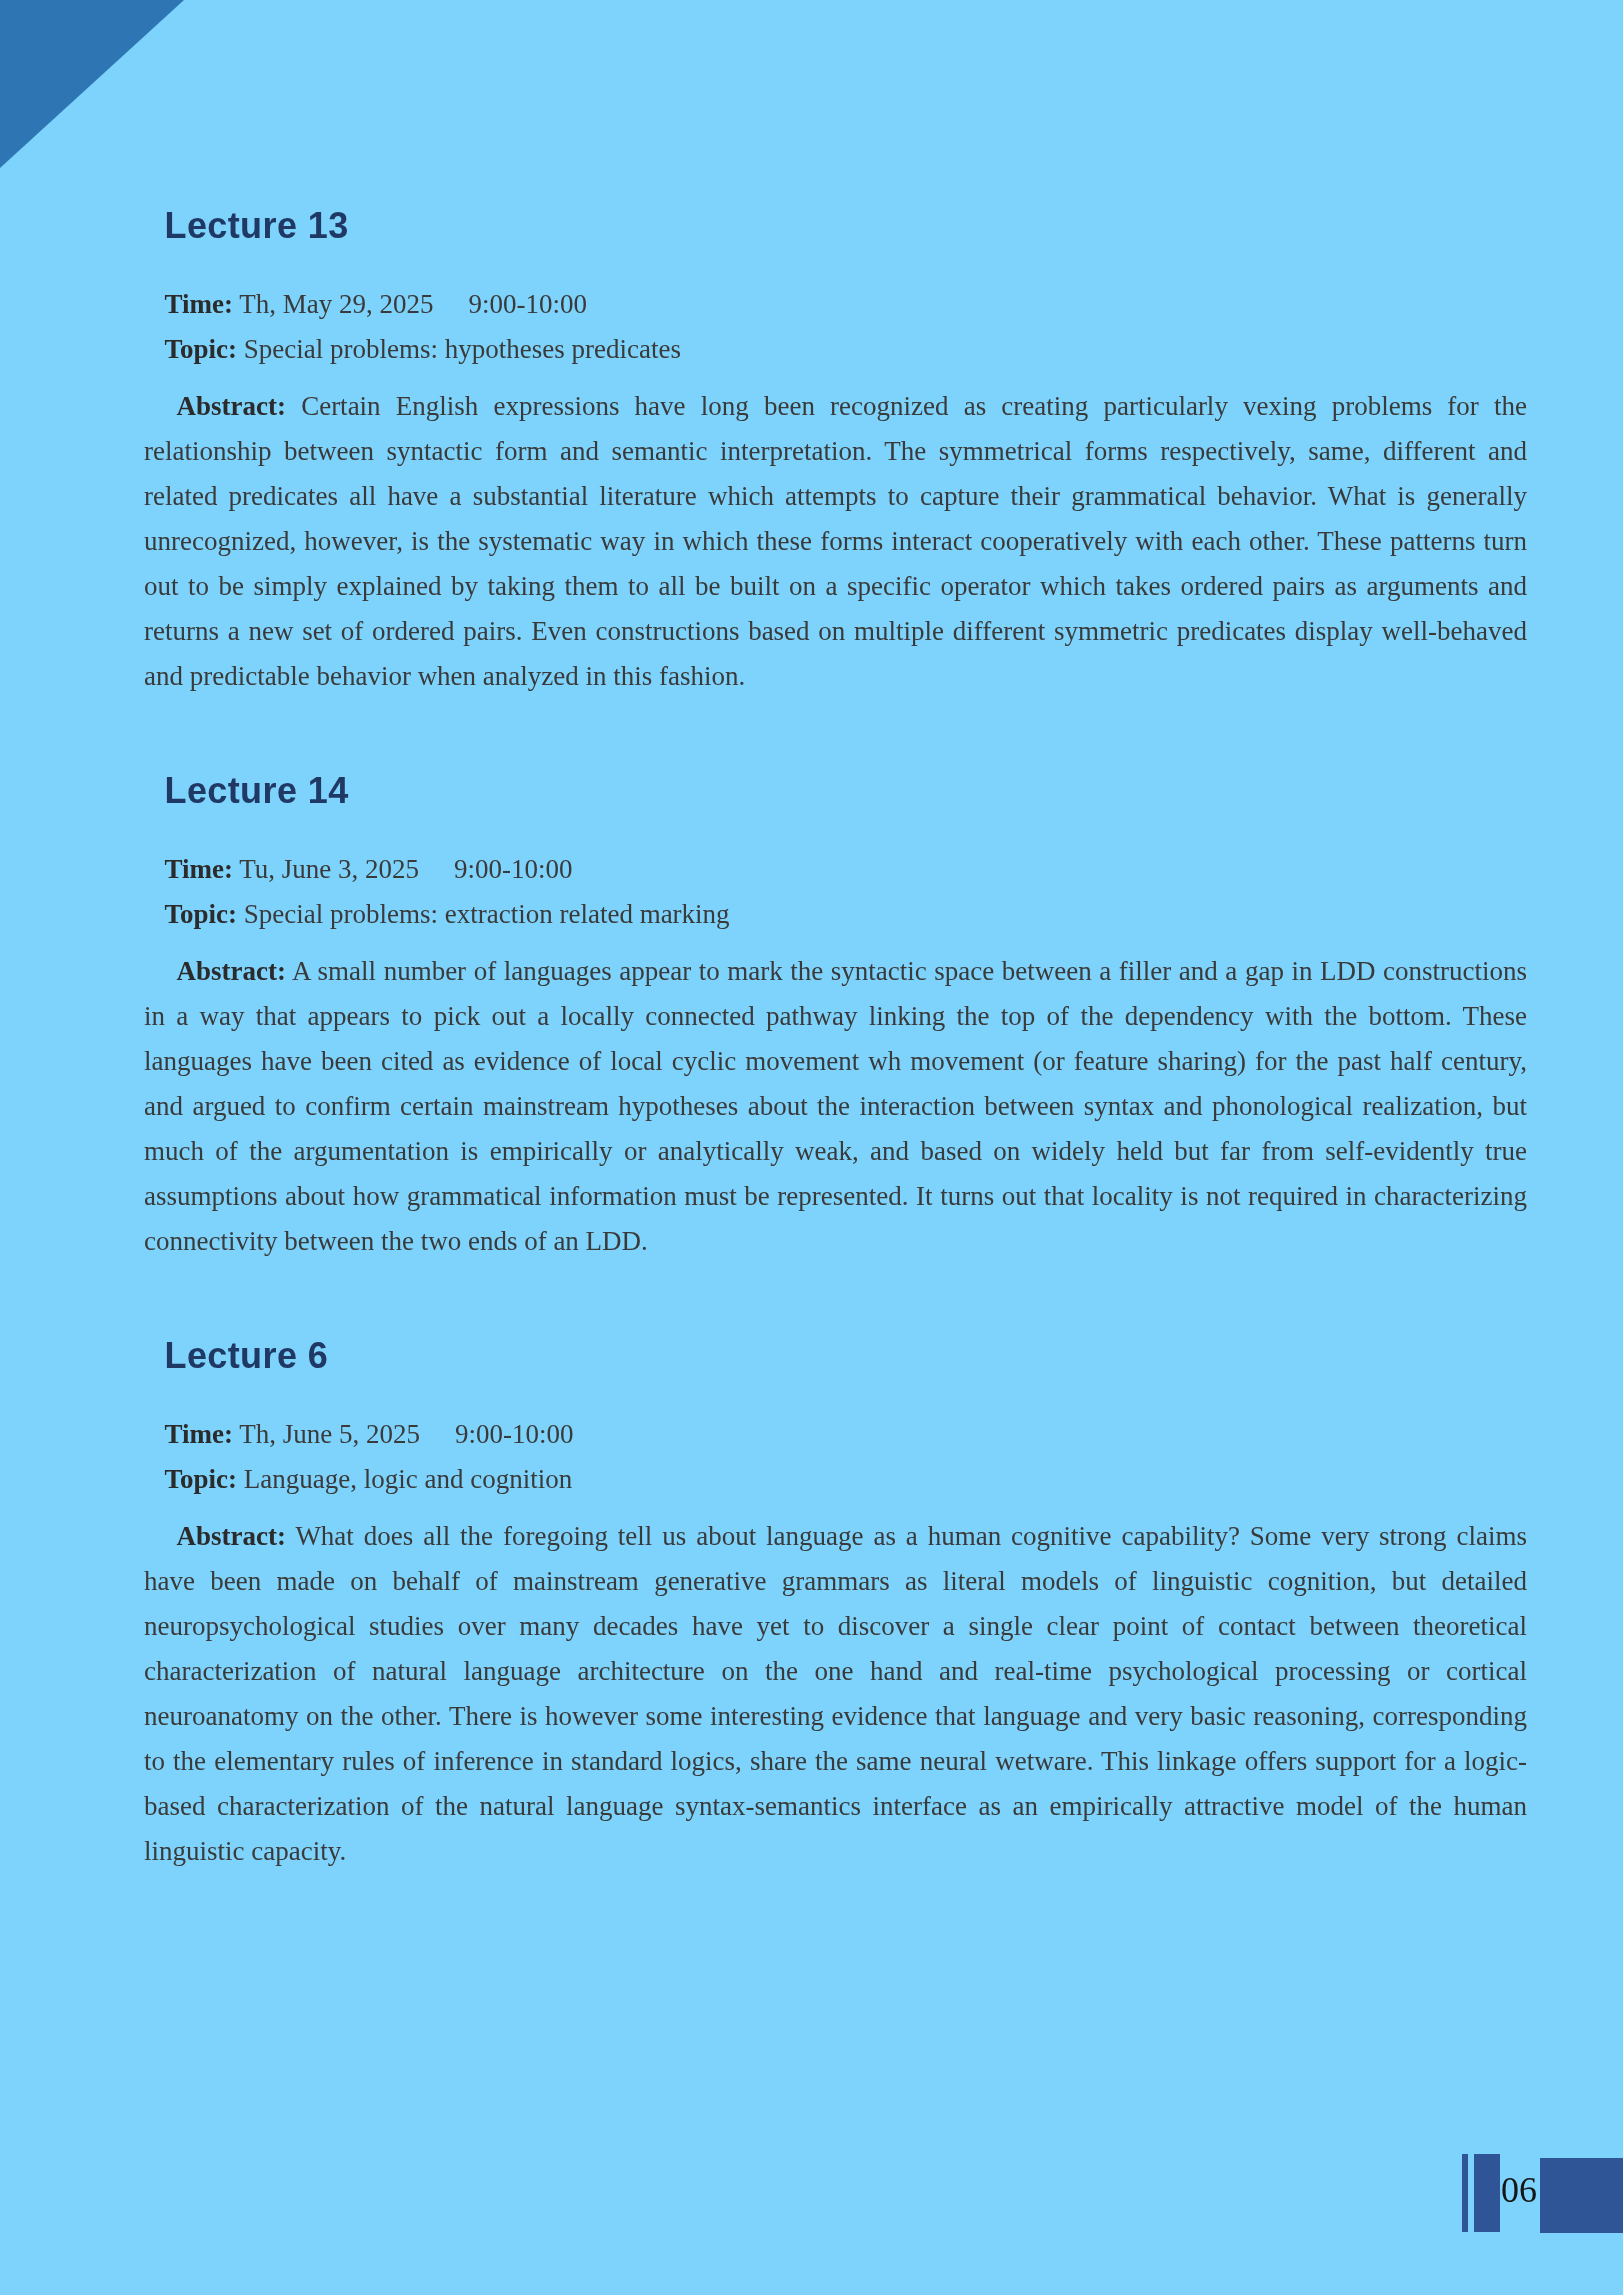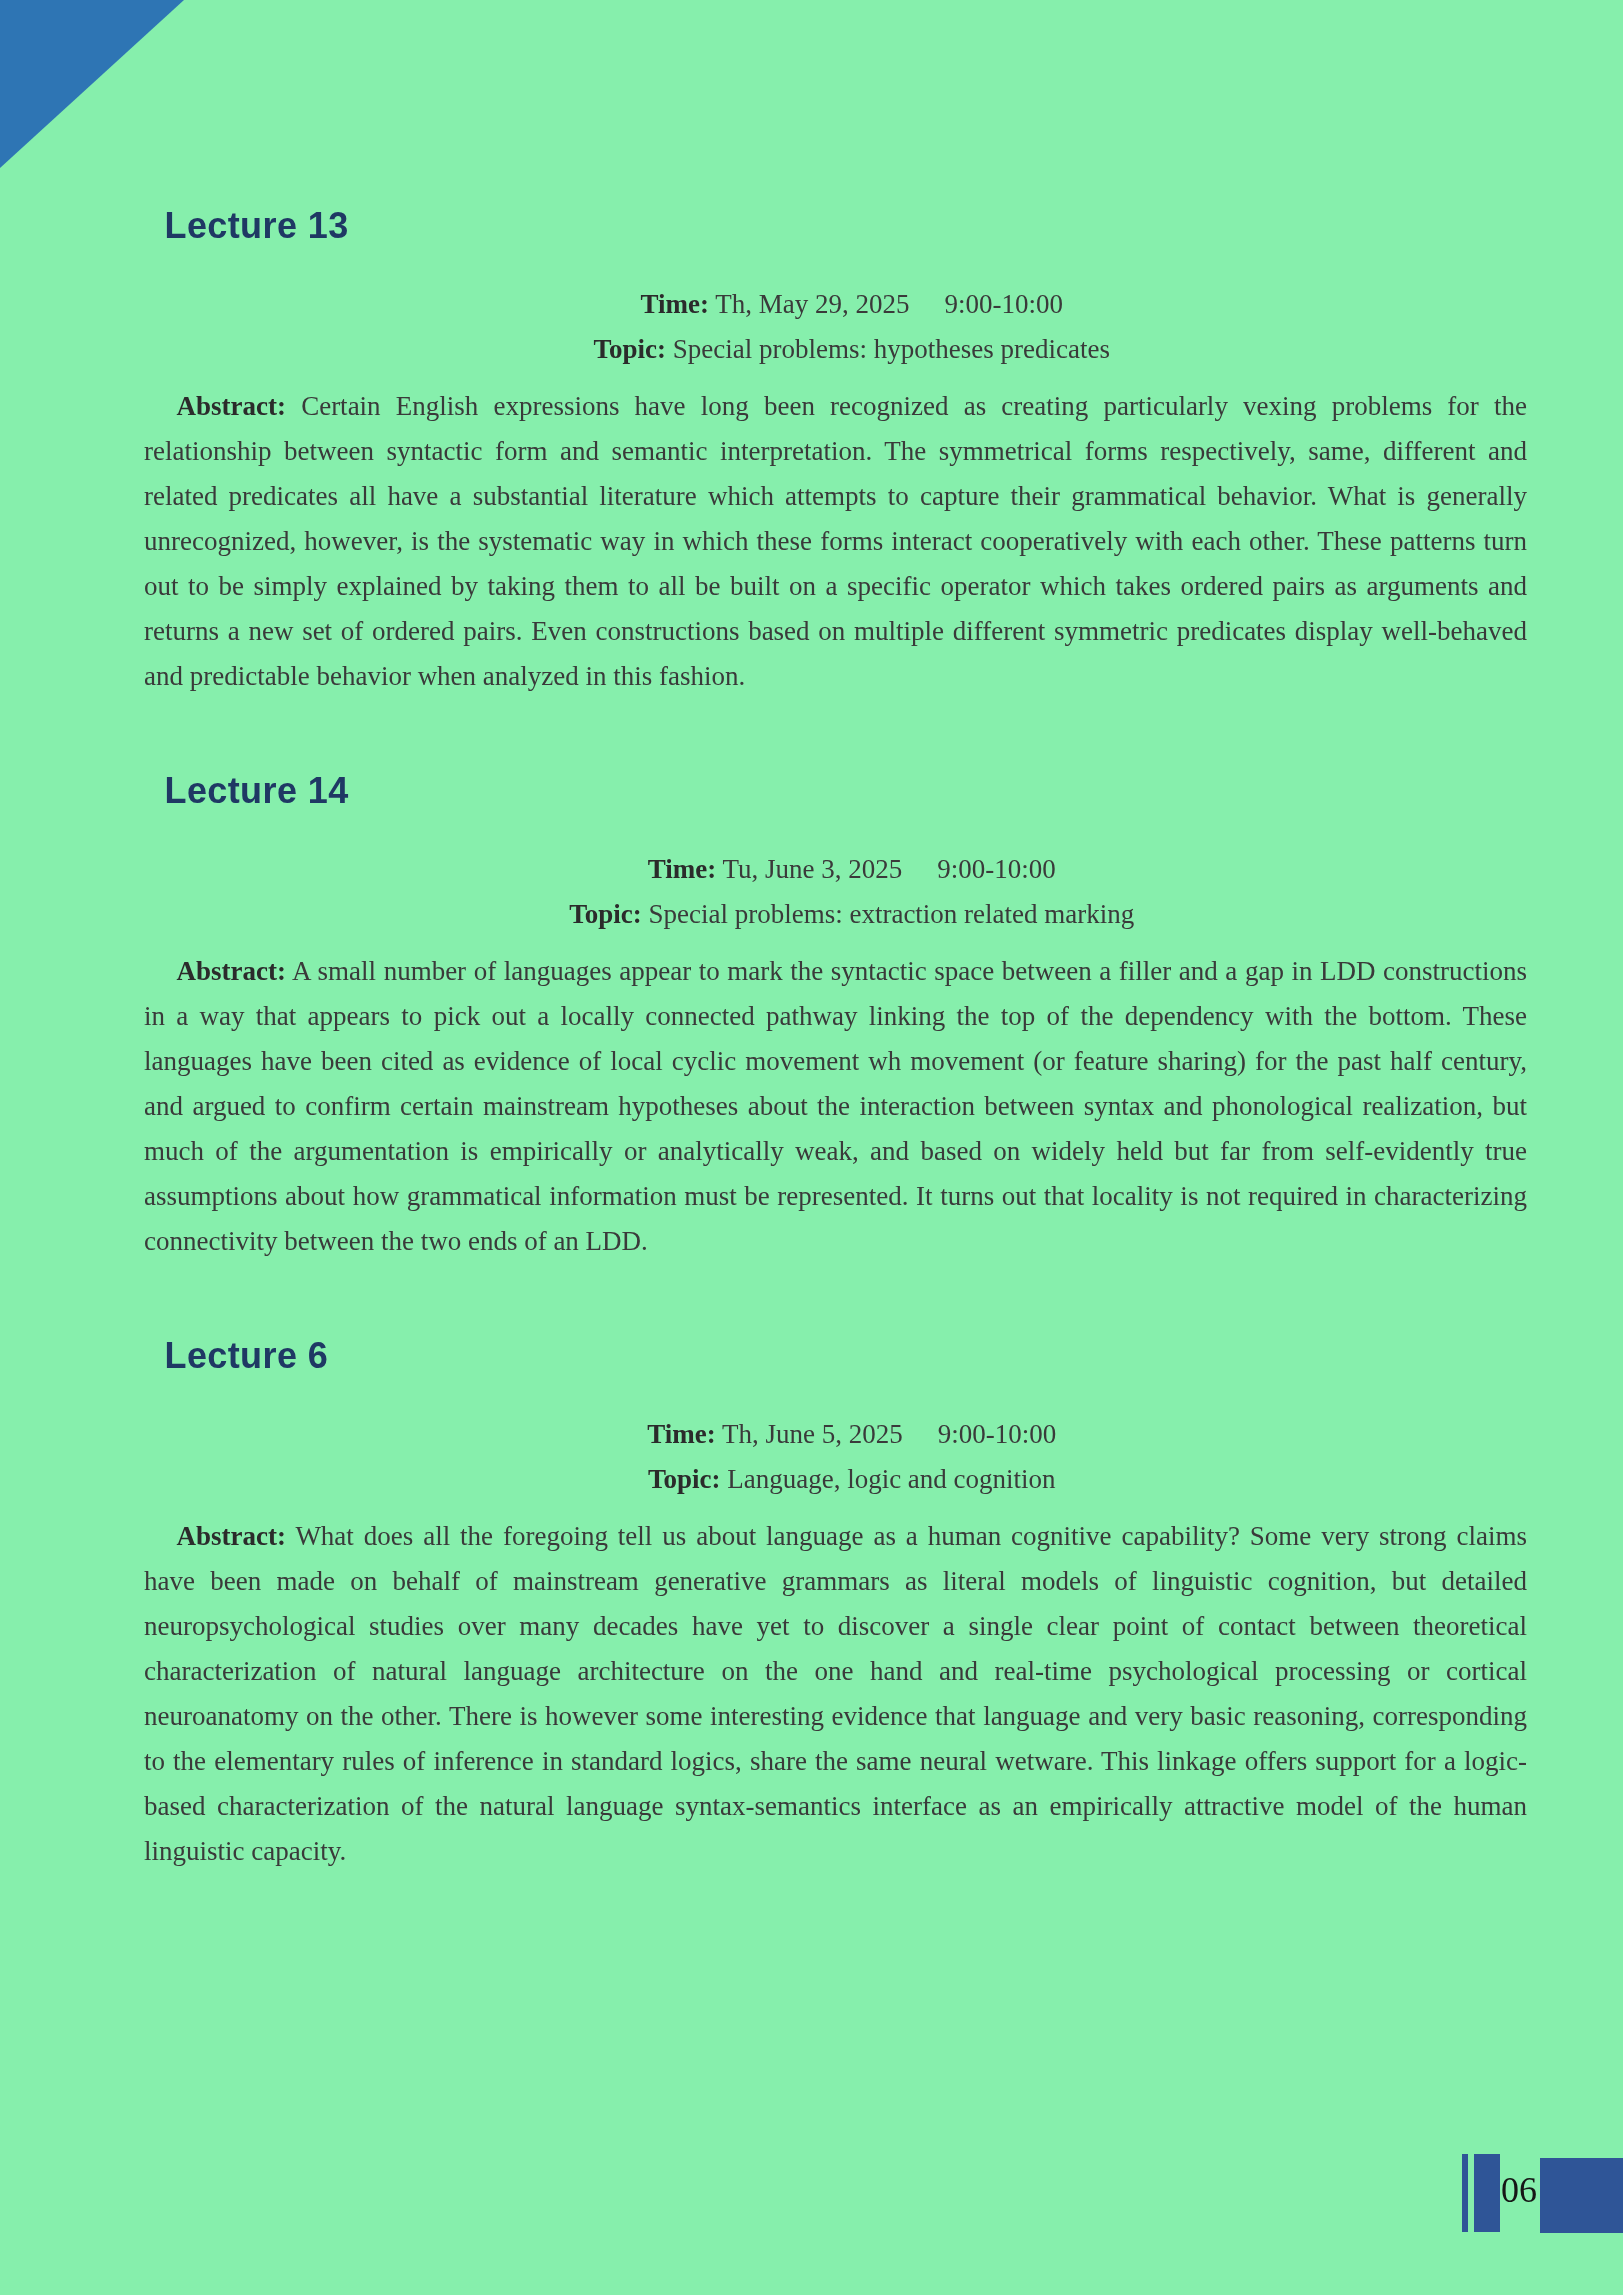--- a/index.html
+++ b/index.html
@@ -8,21 +8,21 @@
     --heading-color: #1f3864;
     --body-color: #3a3a3a;
     --label-color: #2b2b2b;
   }
   * { box-sizing: border-box; }
   html, body { margin: 0; padding: 0; background: #ffffff; }
   .page {
     position: relative;
     width: 1623px;
     height: 2295px;
-    background: #86efac;
+    background: #7dd3fc;
     overflow: hidden;
     font-family: "Liberation Serif", serif;
     padding-left: 12px;
   }
   .corner-triangle {
     position: absolute;
     left: 0; top: 0;
     width: 184px; height: 168px;
     background: var(--triangle-color);
     clip-path: polygon(0 0, 100% 0, 0 100%);
@@ -42,21 +42,20 @@
     font-size: 36px;
     line-height: 41px;
     color: var(--heading-color);
     margin: 0 0 36px 32.5px;
     letter-spacing: 0.4px;
   }
   .lecture + .lecture .lecture-title { margin-top: 71px; }
   .meta-line {
     margin: 0 0 0 32.5px;
     padding: 0;
-    text-align: center;
   }
   .label { font-weight: bold; color: var(--label-color); }
   .time-range { margin-left: 35px; }
   .abstract {
     margin: 12px;
     text-indent: 32.5px;
     text-align: justify;
   }
   .footer-bar {
     position: absolute;

